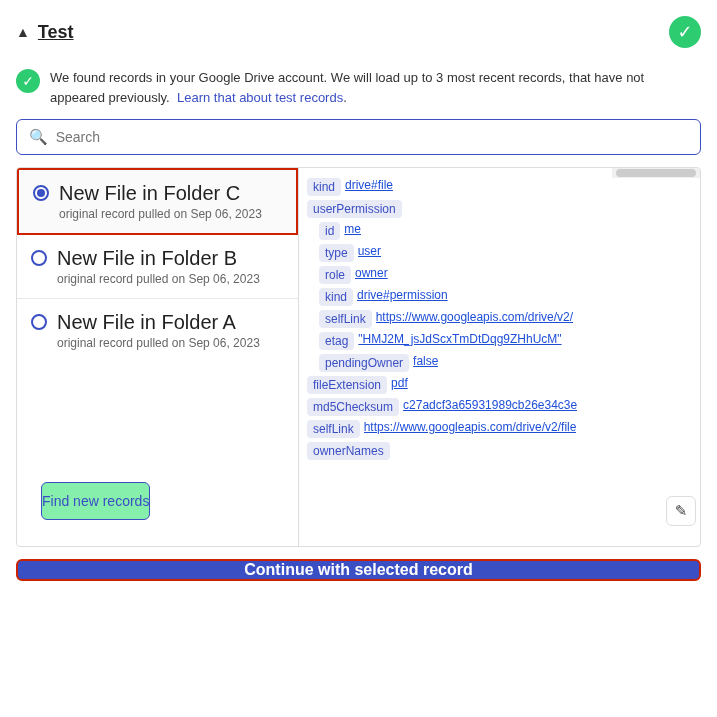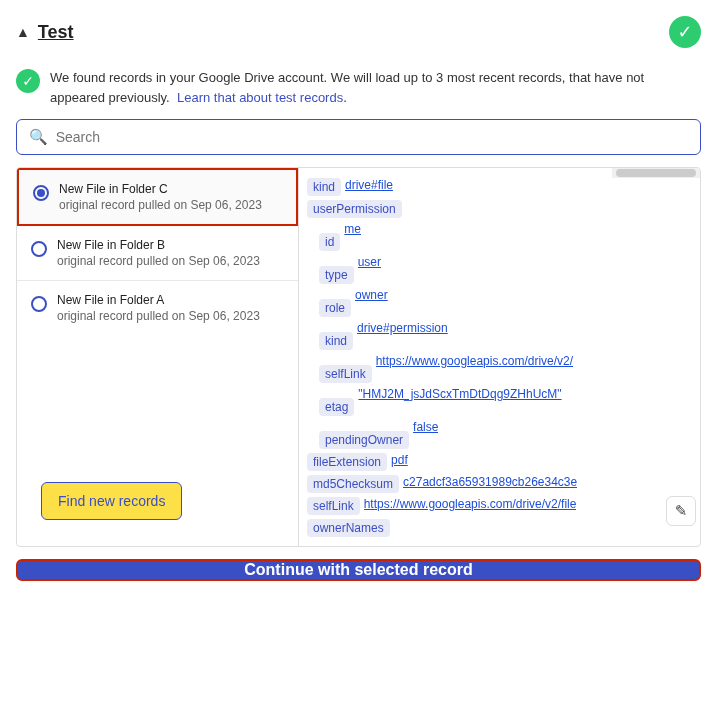--- a/index.html
+++ b/index.html
@@ -156,35 +156,35 @@
       border-radius: 50%;
       background: #3b4fc4;
     }
 
     .record-text {
       display: flex;
       flex-direction: column;
       gap: 2px;
     }
     .record-name {
-      font-size: 12px;
+      font-size: 20px;
       font-weight: 500;
       color: #222;
     }
     .record-meta {
       font-size: 12px;
       color: #666;
     }
 
     .find-new-records-btn {
       margin: auto 14px 14px 14px;
-      padding: 10px 16px;
+      padding: 10px 0;
       border: 1.5px solid #3b4fc4;
       border-radius: 6px;
-      background: #fde047;
+      background: #86efac;
       color: #3b4fc4;
       font-size: 14px;
       font-weight: 500;
       cursor: pointer;
       text-align: center;
     }
 
     
     .json-details {
       flex: 1;
@@ -205,21 +205,21 @@
 
     .json-key {
       background: #e8eaf6;
       color: #3b4fc4;
       border-radius: 4px;
       padding: 2px 6px;
       font-size: 12px;
       white-space: nowrap;
       flex-shrink: 0;
     }
-    .json-key.indented { margin-left: 12px; margin-top: 11px; }
+    .json-key.indented { margin-left: 12px; }
 
     .json-value {
       color: #1d4ed8;
       font-size: 12px;
       overflow: hidden;
       text-overflow: ellipsis;
       white-space: nowrap;
       text-decoration: underline;
     }
 

